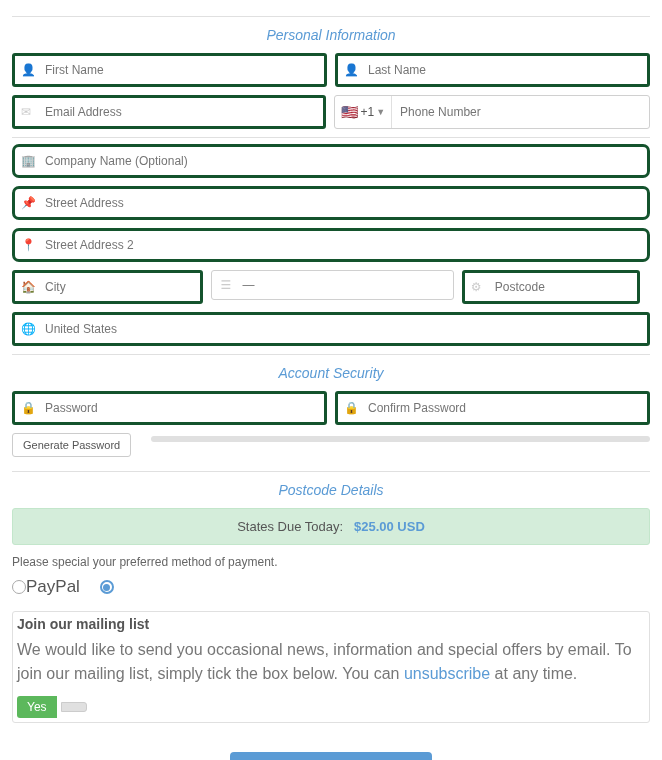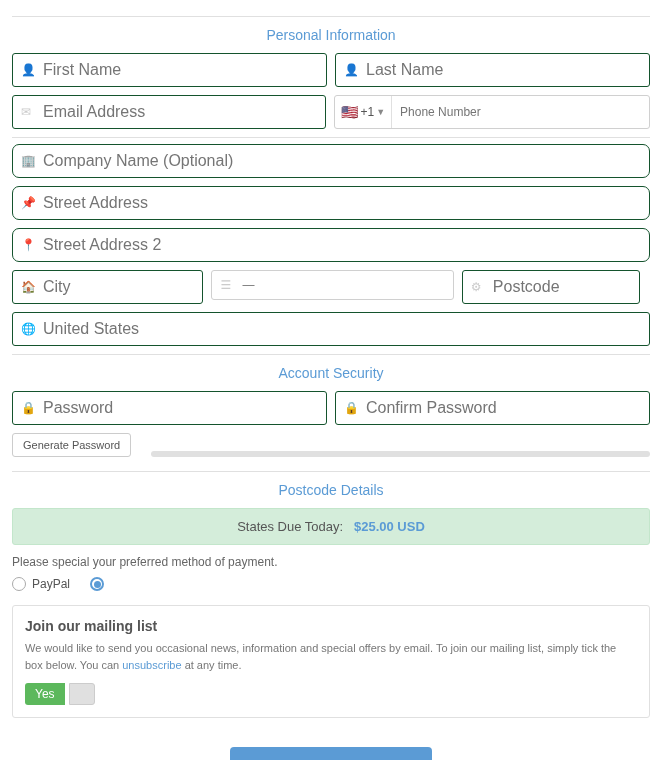--- a/index.html
+++ b/index.html
@@ -12,41 +12,42 @@
     }
     .container {
       padding: 10px 12px 20px;
     }
     .section-title {
       text-align: center;
       color: #5b9bd5;
       font-size: 14px;
       font-weight: normal;
       margin: 10px 0 10px;
+      font-style: italic;
     }
     .divider {
       border: none;
       border-top: 1px solid #e0e0e0;
       margin: 6px 0;
     }
     .row {
       display: flex;
       gap: 8px;
       margin-bottom: 8px;
     }
     .field {
       flex: 1;
       position: relative;
     }
     .field input {
       width: 100%;
       padding: 7px 10px 7px 30px;
-      border: 1px solid #14532d;
-      border-radius: 3px;
-      font-size: 16px;
+      border: 3px solid #14532d;
+      border-radius: 3px;
+      font-size: 12px;
       color: #999;
       outline: none;
     }
     .field .icon {
       position: absolute;
       left: 9px;
       top: 50%;
       transform: translateY(-50%);
       color: #ccc;
       font-size: 12px;
@@ -172,22 +173,22 @@
     }
     .payment-options {
       display: flex;
       align-items: center;
       gap: 20px;
       margin-bottom: 14px;
     }
     .payment-option {
       display: flex;
       align-items: center;
-      gap: 6px;
-      font-size: 12px;
+      gap: 0;
+      font-size: 17px;
       color: #555;
     }
     .radio-circle {
       width: 14px;
       height: 14px;
       border-radius: 50%;
       border: 1px solid #aaa;
       background: #fff;
       display: inline-block;
     }
@@ -204,41 +205,42 @@
     .radio-checked::after {
       content: '';
       width: 7px;
       height: 7px;
       border-radius: 50%;
       background: #5b9bd5;
     }
     .mailing-box {
       border: 1px solid #e0e0e0;
       border-radius: 3px;
-      padding: 12px;
+      padding: 4px;
       margin-bottom: 29px;
     }
     .mailing-title {
       font-size: 14px;
       color: #555;
       font-weight: bold;
       margin-bottom: 6px;
     }
     .mailing-text {
-      font-size: 11px;
+      font-size: 16px;
       color: #777;
       line-height: 1.5;
       margin-bottom: 10px;
     }
     .mailing-text a {
       color: #5b9bd5;
       text-decoration: none;
     }
     .toggle-wrapper {
       display: flex;
+      align-items: center;
       gap: 4px;
     }
     .toggle-yes {
       background: #5cb85c;
       color: #fff;
       border: none;
       padding: 4px 10px;
       font-size: 12px;
       border-radius: 3px 0 0 3px;
       cursor: pointer;
@@ -364,21 +366,21 @@
     <div class="field">
       <span class="icon">🔒</span>
       <input type="password" placeholder="Password" style="">
     </div>
     <div class="field">
       <span class="icon">🔒</span>
       <input type="password" placeholder="Confirm Password" style="">
     </div>
   </div>
 
-  <div style="display:flex; gap:20px; align-items:flex-end; margin-bottom:14px;">
+  <div style="display:flex; gap:20px; align-items:flex-start; margin-bottom:14px;">
     <div>
       <button class="gen-btn">Generate Password</button>
     </div>
     <div class="strength-col">
       <div class="password-strength-bar"></div>
     </div>
   </div>
 
   <hr class="divider">
   <h3 class="section-title">Postcode Details</h3>

